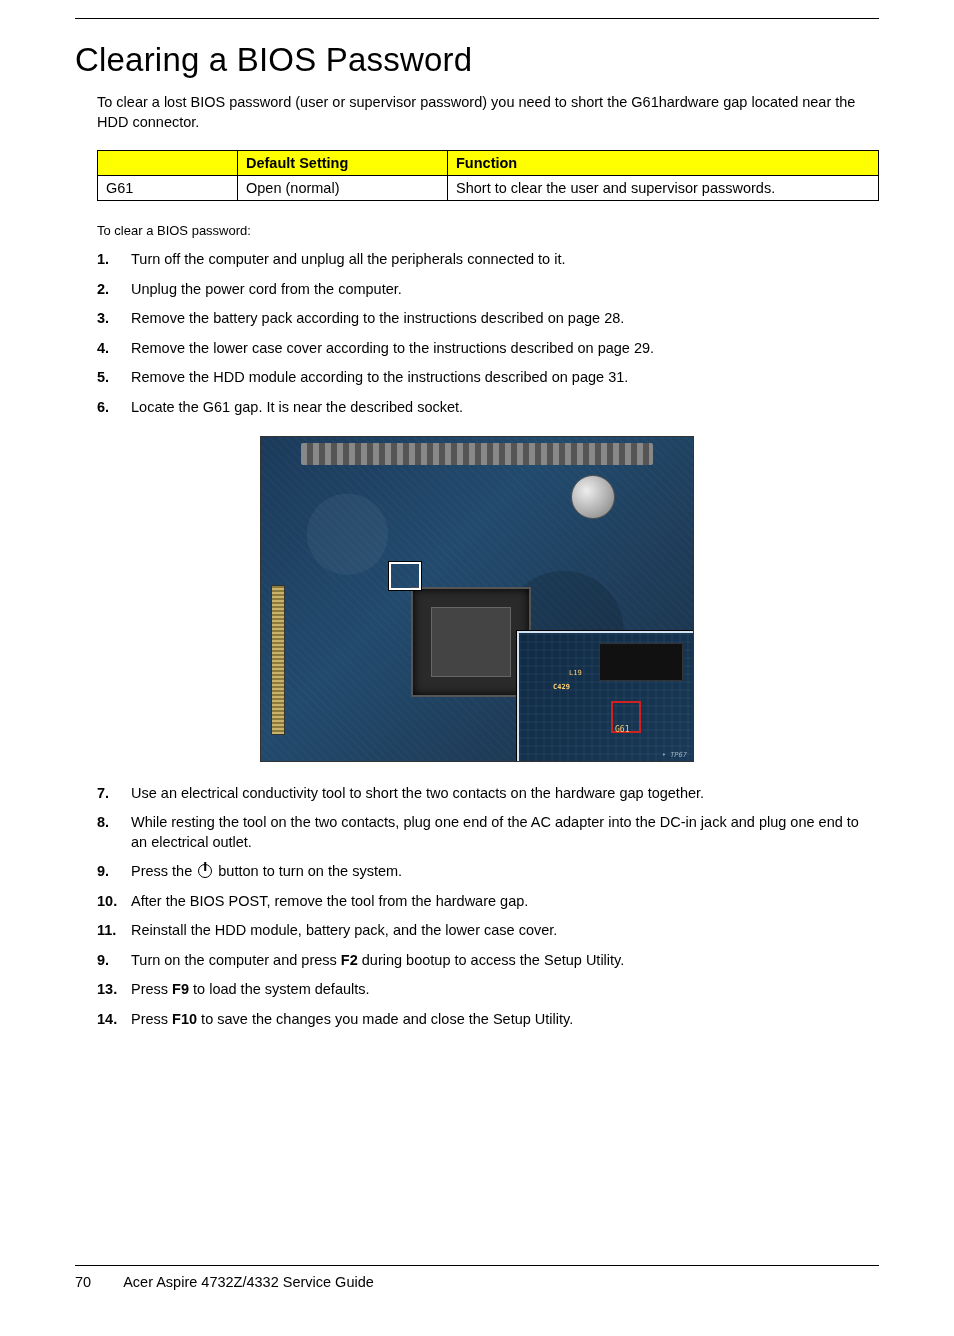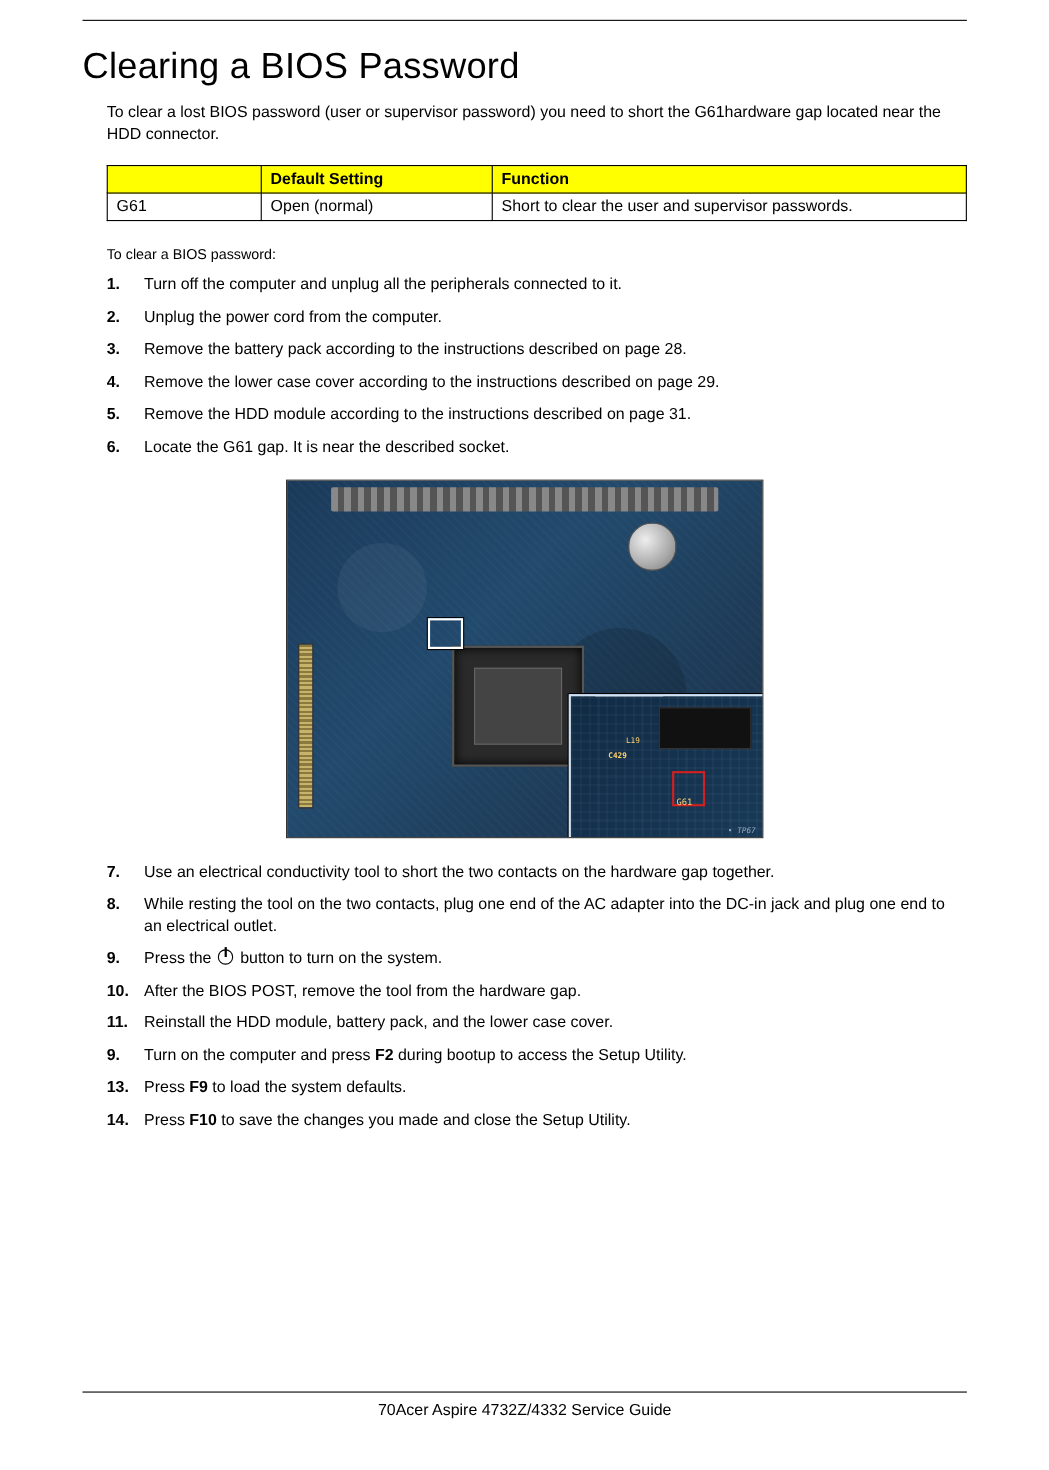--- a/index.html
+++ b/index.html
@@ -211,22 +211,23 @@
     left: 75px; right: 75px;
     bottom: 46px;
   }
   .footer hr {
     border: none;
     border-top: 1px solid #000;
     margin-bottom: 8px;
   }
   .footer-row {
     display: flex;
-    justify-content: center;
+    justify-content: flex-start;
     font-size: 14.5px;
+    gap: 32px;
   }
   b { font-weight: bold; }
 </style>
 </head>
 <body>
 
 <div class="page">
   <hr class="hr-top">
 
   <h1 class="title">Clearing a BIOS Password</h1>

